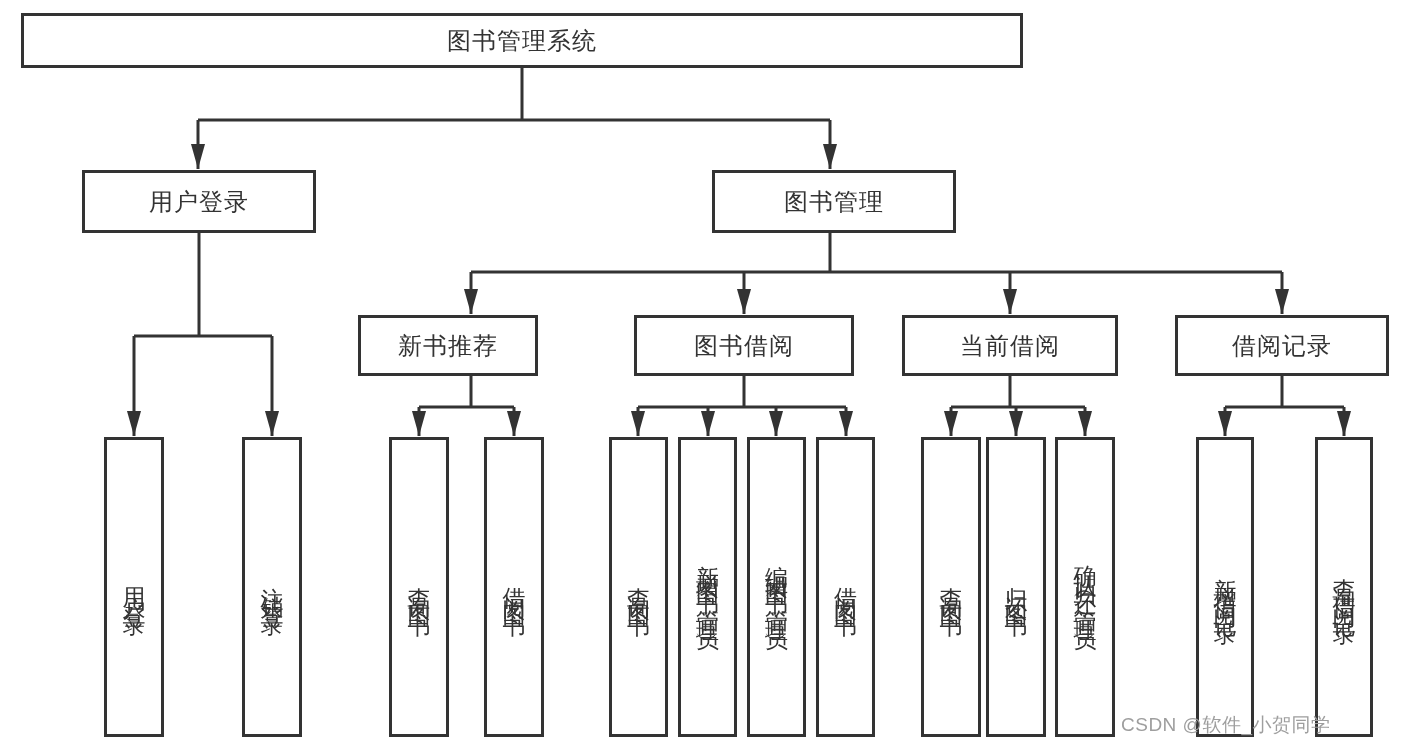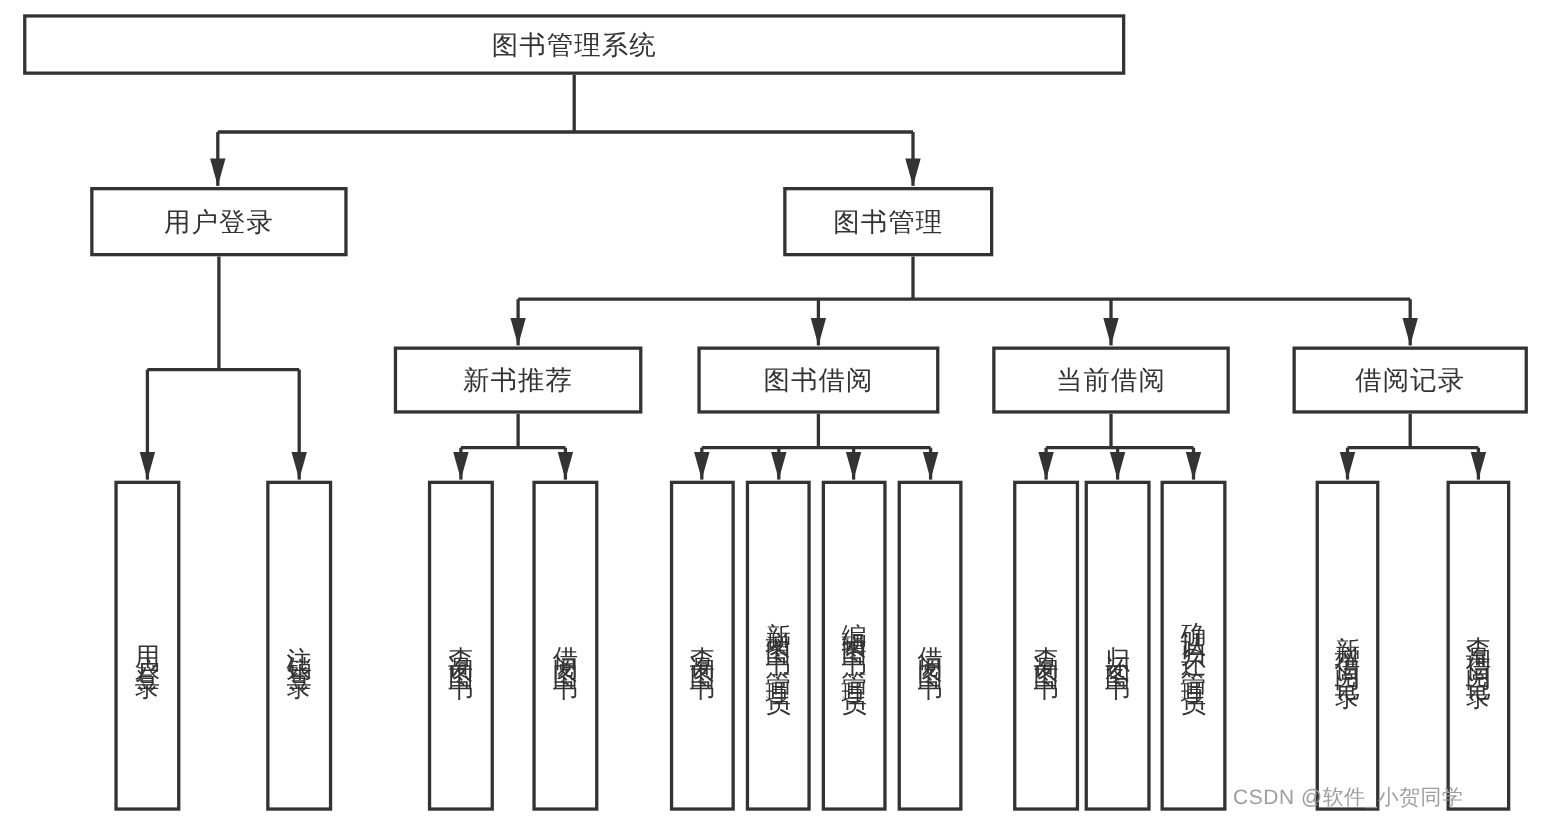--- a/index.html
+++ b/index.html
@@ -104,23 +104,23 @@
       <line x1="1085" y1="407" x2="1085" y2="436" marker-end="url(#arrow)"></line>
 
       <line x1="1225" y1="407" x2="1225" y2="436" marker-end="url(#arrow)"></line>
       <line x1="1344" y1="407" x2="1344" y2="436" marker-end="url(#arrow)"></line>
     </g>
   </svg>
 
   <div class="node hbox" style="left:21px; top:13px; width:1002px; height:55px;">图书管理系统</div>
 
   <div class="node hbox" style="left:82px; top:170px; width:234px; height:63px;">用户登录</div>
-  <div class="node hbox" style="left:712px; top:170px; width:191px; height:63px;">图书管理</div>
+  <div class="node hbox" style="left:712px; top:170px; width:244px; height:63px;">图书管理</div>
 
-  <div class="node hbox" style="left:358px; top:315px; width:226px; height:61px;">新书推荐</div>
+  <div class="node hbox" style="left:358px; top:315px; width:180px; height:61px;">新书推荐</div>
   <div class="node hbox" style="left:634px; top:315px; width:220px; height:61px;">图书借阅</div>
   <div class="node hbox" style="left:902px; top:315px; width:216px; height:61px;">当前借阅</div>
   <div class="node hbox" style="left:1175px; top:315px; width:214px; height:61px;">借阅记录</div>
 
   <div class="node vbox" style="left:104px; top:437px; width:60px; height:300px;">用户登录</div>
   <div class="node vbox" style="left:242px; top:437px; width:60px; height:300px;">注销登录</div>
 
   <div class="node vbox" style="left:389px; top:437px; width:60px; height:300px;">查询图书</div>
   <div class="node vbox" style="left:484px; top:437px; width:60px; height:300px;">借阅图书</div>
 

